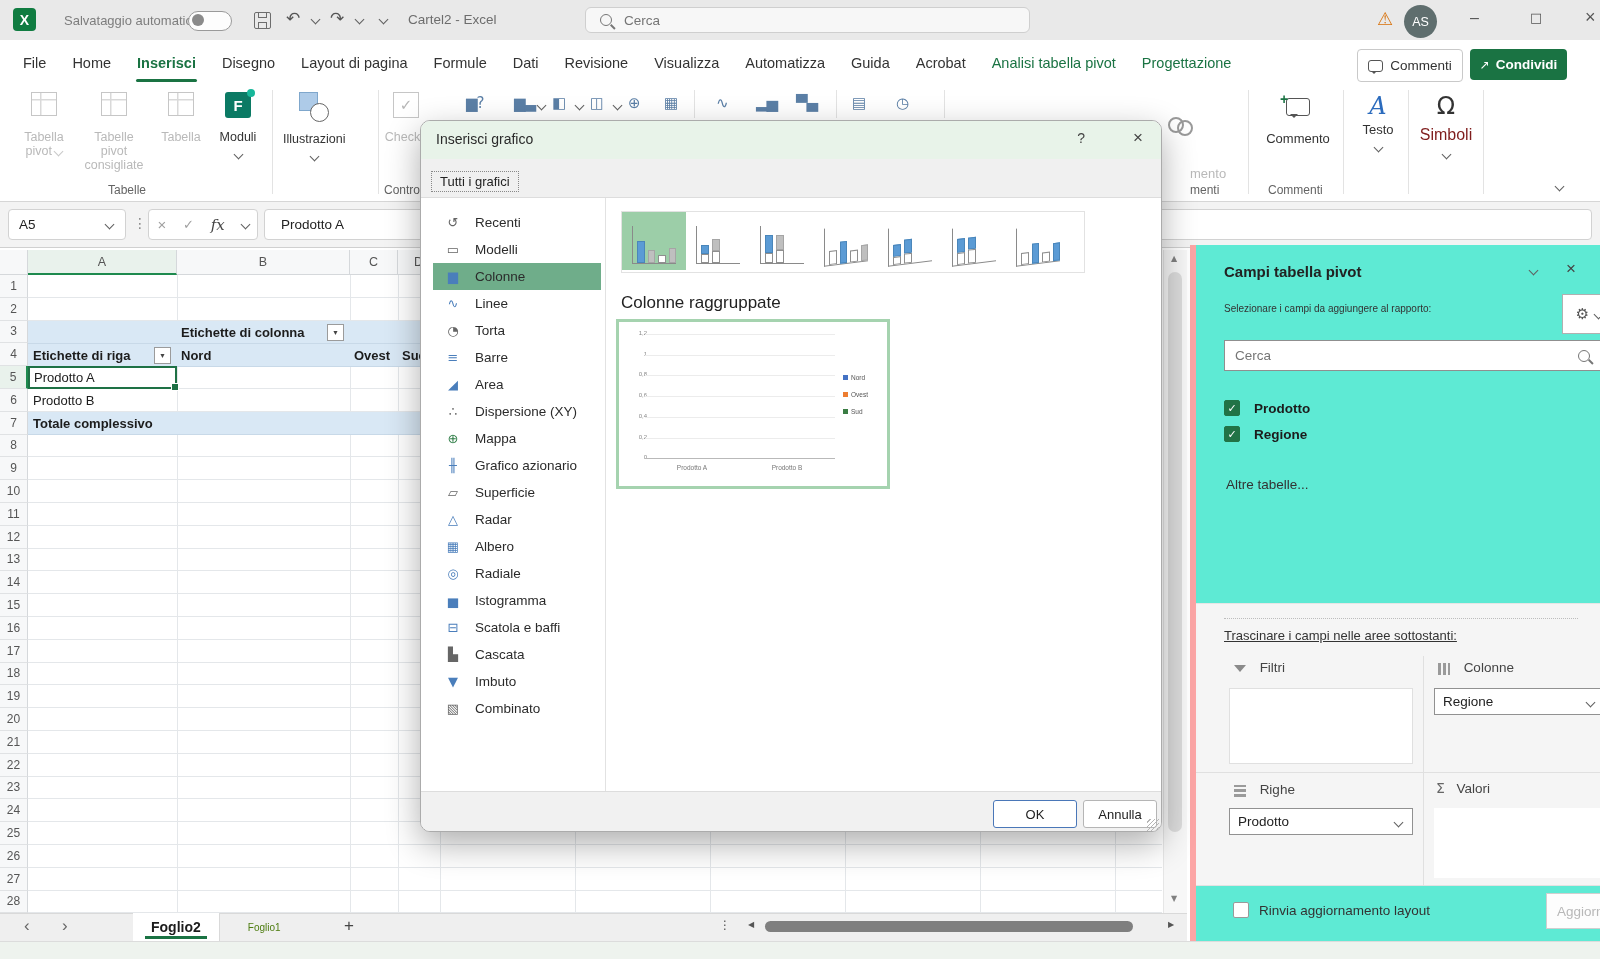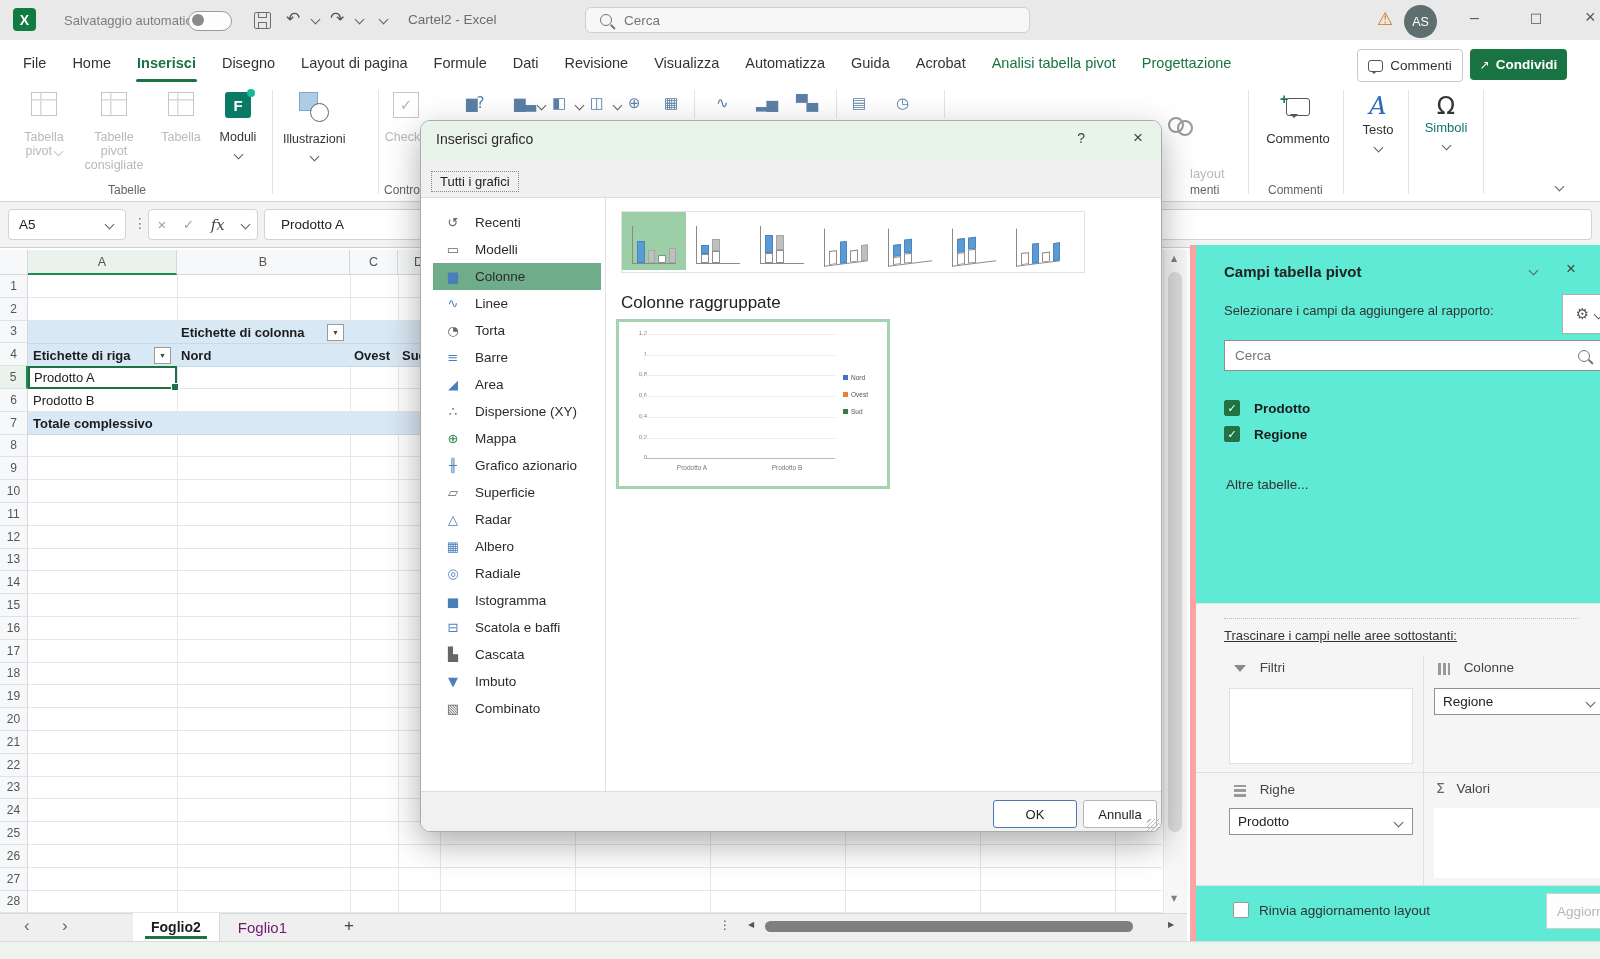--- a/index.html
+++ b/index.html
@@ -175,38 +175,38 @@
       <span class="abs ic" style="left: 756px; top: 94px; font-size: 15px; color: rgb(91, 127, 166); letter-spacing: -1px;">▂▅</span>
       <span class="abs ic" style="left: 796px; top: 94px; font-size: 15px; color: rgb(91, 127, 166); letter-spacing: -1px;">▀▄</span>
       <span class="abs ic" style="left: 852px; top: 94px; font-size: 15px; color: rgb(91, 127, 166); letter-spacing: -1px;">▤</span>
       <span class="abs ic" style="left: 896px; top: 94px; font-size: 15px; color: rgb(91, 127, 166); letter-spacing: -1px;">◷</span>
     </div>
   <div class="abs" style="left:694px;top:90px;width:1px;height:28px;background:#e3e3e3;"></div>
   <div class="abs" style="left:836px;top:90px;width:1px;height:28px;background:#e3e3e3;"></div>
   <div class="abs" style="left:944px;top:90px;width:1px;height:28px;background:#e3e3e3;"></div>
   
   <span class="abs rings" style="left:1168px;top:96px;"></span>
-  <div class="abs gray-label" style="left:1190px;top:166px;font-size:13px;">layout</div>
+  <div class="abs gray-label" style="left:1190px;top:166px;font-size:13px;">mento</div>
   <div class="abs" style="left:1190px;top:183px;font-size:12px;color:#646464;">menti</div>
   <div class="abs" style="left:1248px;top:90px;width:1px;height:104px;background:#e3e3e3;"></div>
   <div class="abs" style="left:1262px;top:92px;width:72px;text-align:center;">
     <span class="bubble" style="margin-top:6px;"><span class="plus">+</span></span>
     <div style="font-size:13px;margin-top:12px;color:#333;">Commento</div>
   </div>
   <div class="abs" style="left:1268px;top:183px;font-size:12px;color:#646464;">Commenti</div>
   <div class="abs" style="left:1343px;top:90px;width:1px;height:104px;background:#e3e3e3;"></div>
   <div class="abs" style="left:1352px;top:92px;width:52px;text-align:center;">
     <div style="font-family:'DejaVu Serif',serif;font-style:italic;font-size:24px;color:#2b6bbd;line-height:28px;">A</div>
     <div style="font-size:13px;margin-top:2px;color:#333;">Testo</div>
     <div style="margin-top:2px;"><span class="chev"></span></div>
   </div>
   <div class="abs" style="left:1408px;top:90px;width:1px;height:104px;background:#e3e3e3;"></div>
   <div class="abs" style="left:1418px;top:92px;width:56px;text-align:center;">
     <div class="ic" style="font-size:24px;color:#333;line-height:28px;">Ω</div>
-    <div style="font-size:13px;color:#0f766e;">Simboli</div>
+    <div style="font-size:16px;margin-top:6px;color:#7f1d1d;">Simboli</div>
     <div style="margin-top:2px;"><span class="chev"></span></div>
   </div>
   <div class="abs" style="left:1483px;top:90px;width:1px;height:104px;background:#e3e3e3;"></div>
   <span class="abs chev" style="left:1556px;top:183px;"></span>
 
   
   <div class="abs" style="left:0;top:202px;width:1600px;height:46px;background:#f3f3f3;border-bottom:1px solid #d0d0d0;box-sizing:border-box;"></div>
   <div class="abs" style="left:8px;top:209px;width:118px;height:31px;background:#fff;border:1px solid #d2d2d2;border-radius:4px;box-sizing:border-box;display:flex;align-items:center;">
     <span style="margin-left:10px;font-size:13.5px;color:#222;">A5</span>
     <span class="chev" style="position:absolute;right:12px;"></span>
@@ -298,37 +298,37 @@
     <div style="position:absolute;left:4px;top:22px;width:14px;height:560px;background:#dcdcdc;border-radius:7px;"></div>
     <span class="ic" style="position:absolute;left:7px;bottom:10px;font-size:8px;color:#808080;">▼</span>
   </div>
 
   
   <div class="abs" style="left:0;top:913px;width:1187px;height:28px;background:#efefef;border-top:1px solid #d9d9d9;box-sizing:border-box;"></div>
   <span class="abs" style="left:24px;top:916px;font-size:17px;color:#666;">‹</span>
   <span class="abs" style="left:62px;top:916px;font-size:17px;color:#666;">›</span>
   <div id="sheet-tabs" class="abs" style="left:133px;top:913px;height:28px;display:flex;">
       <div style="position: relative; padding: 0px 18px; display: flex; align-items: center; font-size: 14px; background: rgb(255, 255, 255); font-weight: bold; color: rgb(28, 28, 28);">Foglio2<span style="position: absolute; left: 12px; right: 12px; bottom: 2px; height: 3px; background: rgb(26, 115, 67);"></span></div>
-      <div style="position: relative; padding: 0px 18px; display: flex; align-items: center; font-size: 15px; color: #701a75; border-left: 1px solid rgb(217, 217, 217);">Foglio1</div>
+      <div style="position: relative; padding: 0px 28px; display: flex; align-items: center; font-size: 10px; color: #4d7c0f; border-left: 1px solid rgb(217, 217, 217);">Foglio1</div>
     </div>
   <span class="abs" style="left:344px;top:916px;font-size:17px;color:#444;">+</span>
   <span class="abs ic" style="left:719px;top:918px;font-size:12px;color:#555;">⋮</span>
   <span class="abs ic" style="left:748px;top:920px;font-size:8px;color:#555;">◀</span>
   <div class="abs" style="left:765px;top:921px;width:368px;height:11px;background:#7f7f7f;border-radius:6px;"></div>
   <span class="abs ic" style="left:1168px;top:920px;font-size:8px;color:#555;">▶</span>
 
   
   <div class="abs" style="left:0;top:941px;width:1600px;height:18px;background:#eef3ee;border-top:1px solid #dcdcdc;box-sizing:border-box;"></div>
 
   
   <div class="abs" style="left:1190px;top:245px;width:484px;height:696px;background:#5eead4;border-left:6px solid #fca5a5;box-sizing:border-box;overflow:hidden;">
     <div style="position:absolute;left:28px;top:18px;font-size:15px;font-weight:bold;color:#222;">Campi tabella pivot</div>
     <span class="chev" style="position:absolute;left:334px;top:22px;"></span>
     <span style="position:absolute;left:370px;top:14px;font-size:17px;color:#444;">×</span>
-    <div style="position:absolute;left:28px;top:58px;font-size:13px;color:#333;">Selezionare i campi da aggiungere al rapporto:</div>
+    <div style="position:absolute;left:28px;top:58px;font-size:10px;color:#333;">Selezionare i campi da aggiungere al rapporto:</div>
     <div style="position:absolute;left:366px;top:49px;width:52px;height:38px;border:1px solid #b0b0b0;background:#fff;display:flex;align-items:center;justify-content:center;gap:6px;">
       <span class="ic" style="font-size:15px;color:#555;">⚙</span>
       <span class="chev"></span>
     </div>
     <div style="position:absolute;left:28px;top:95px;width:381px;height:31px;border:1px solid #8f8f8f;background:#fff;box-sizing:border-box;display:flex;align-items:center;">
       <input readonly="" style="border: none; outline: none; background: transparent; margin-left: 8px; font-size: 13.5px; color: rgb(102, 102, 102); width: 330px;" placeholder="Cerca">
       <span class="mag" style="position:absolute;right:14px;"></span>
     </div>
     <div id="field-list" style="position:absolute;left:28px;top:150px;width:381px;">
         <div style="display: flex; align-items: center; gap: 14px; height: 26px;">

